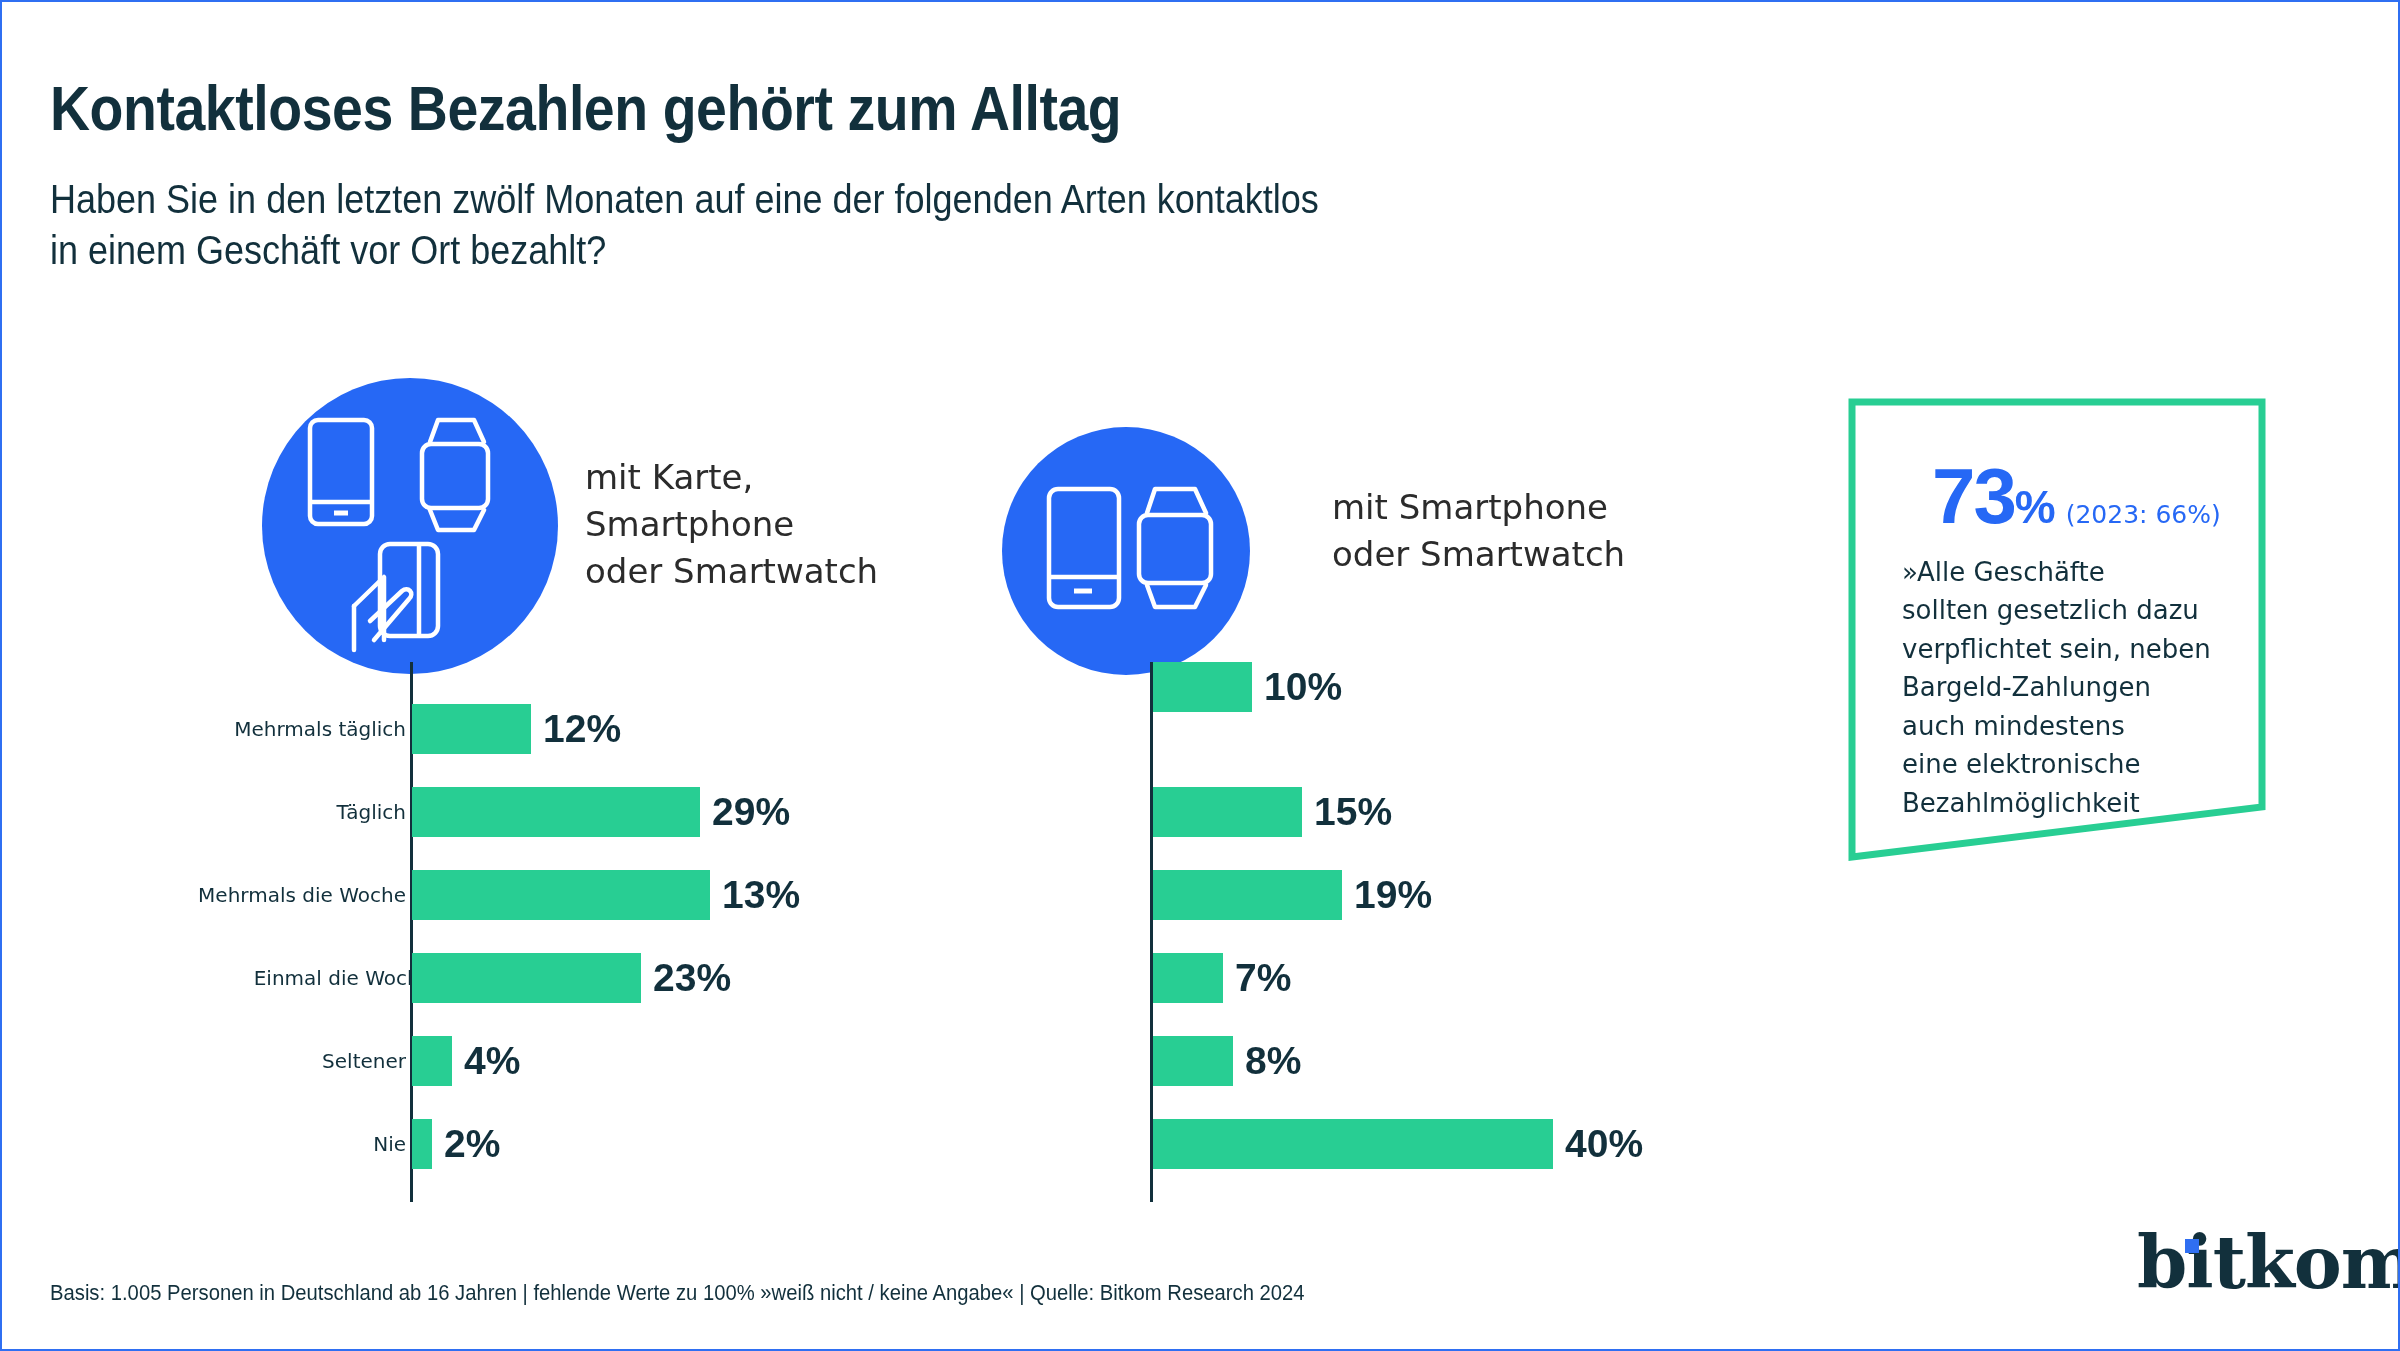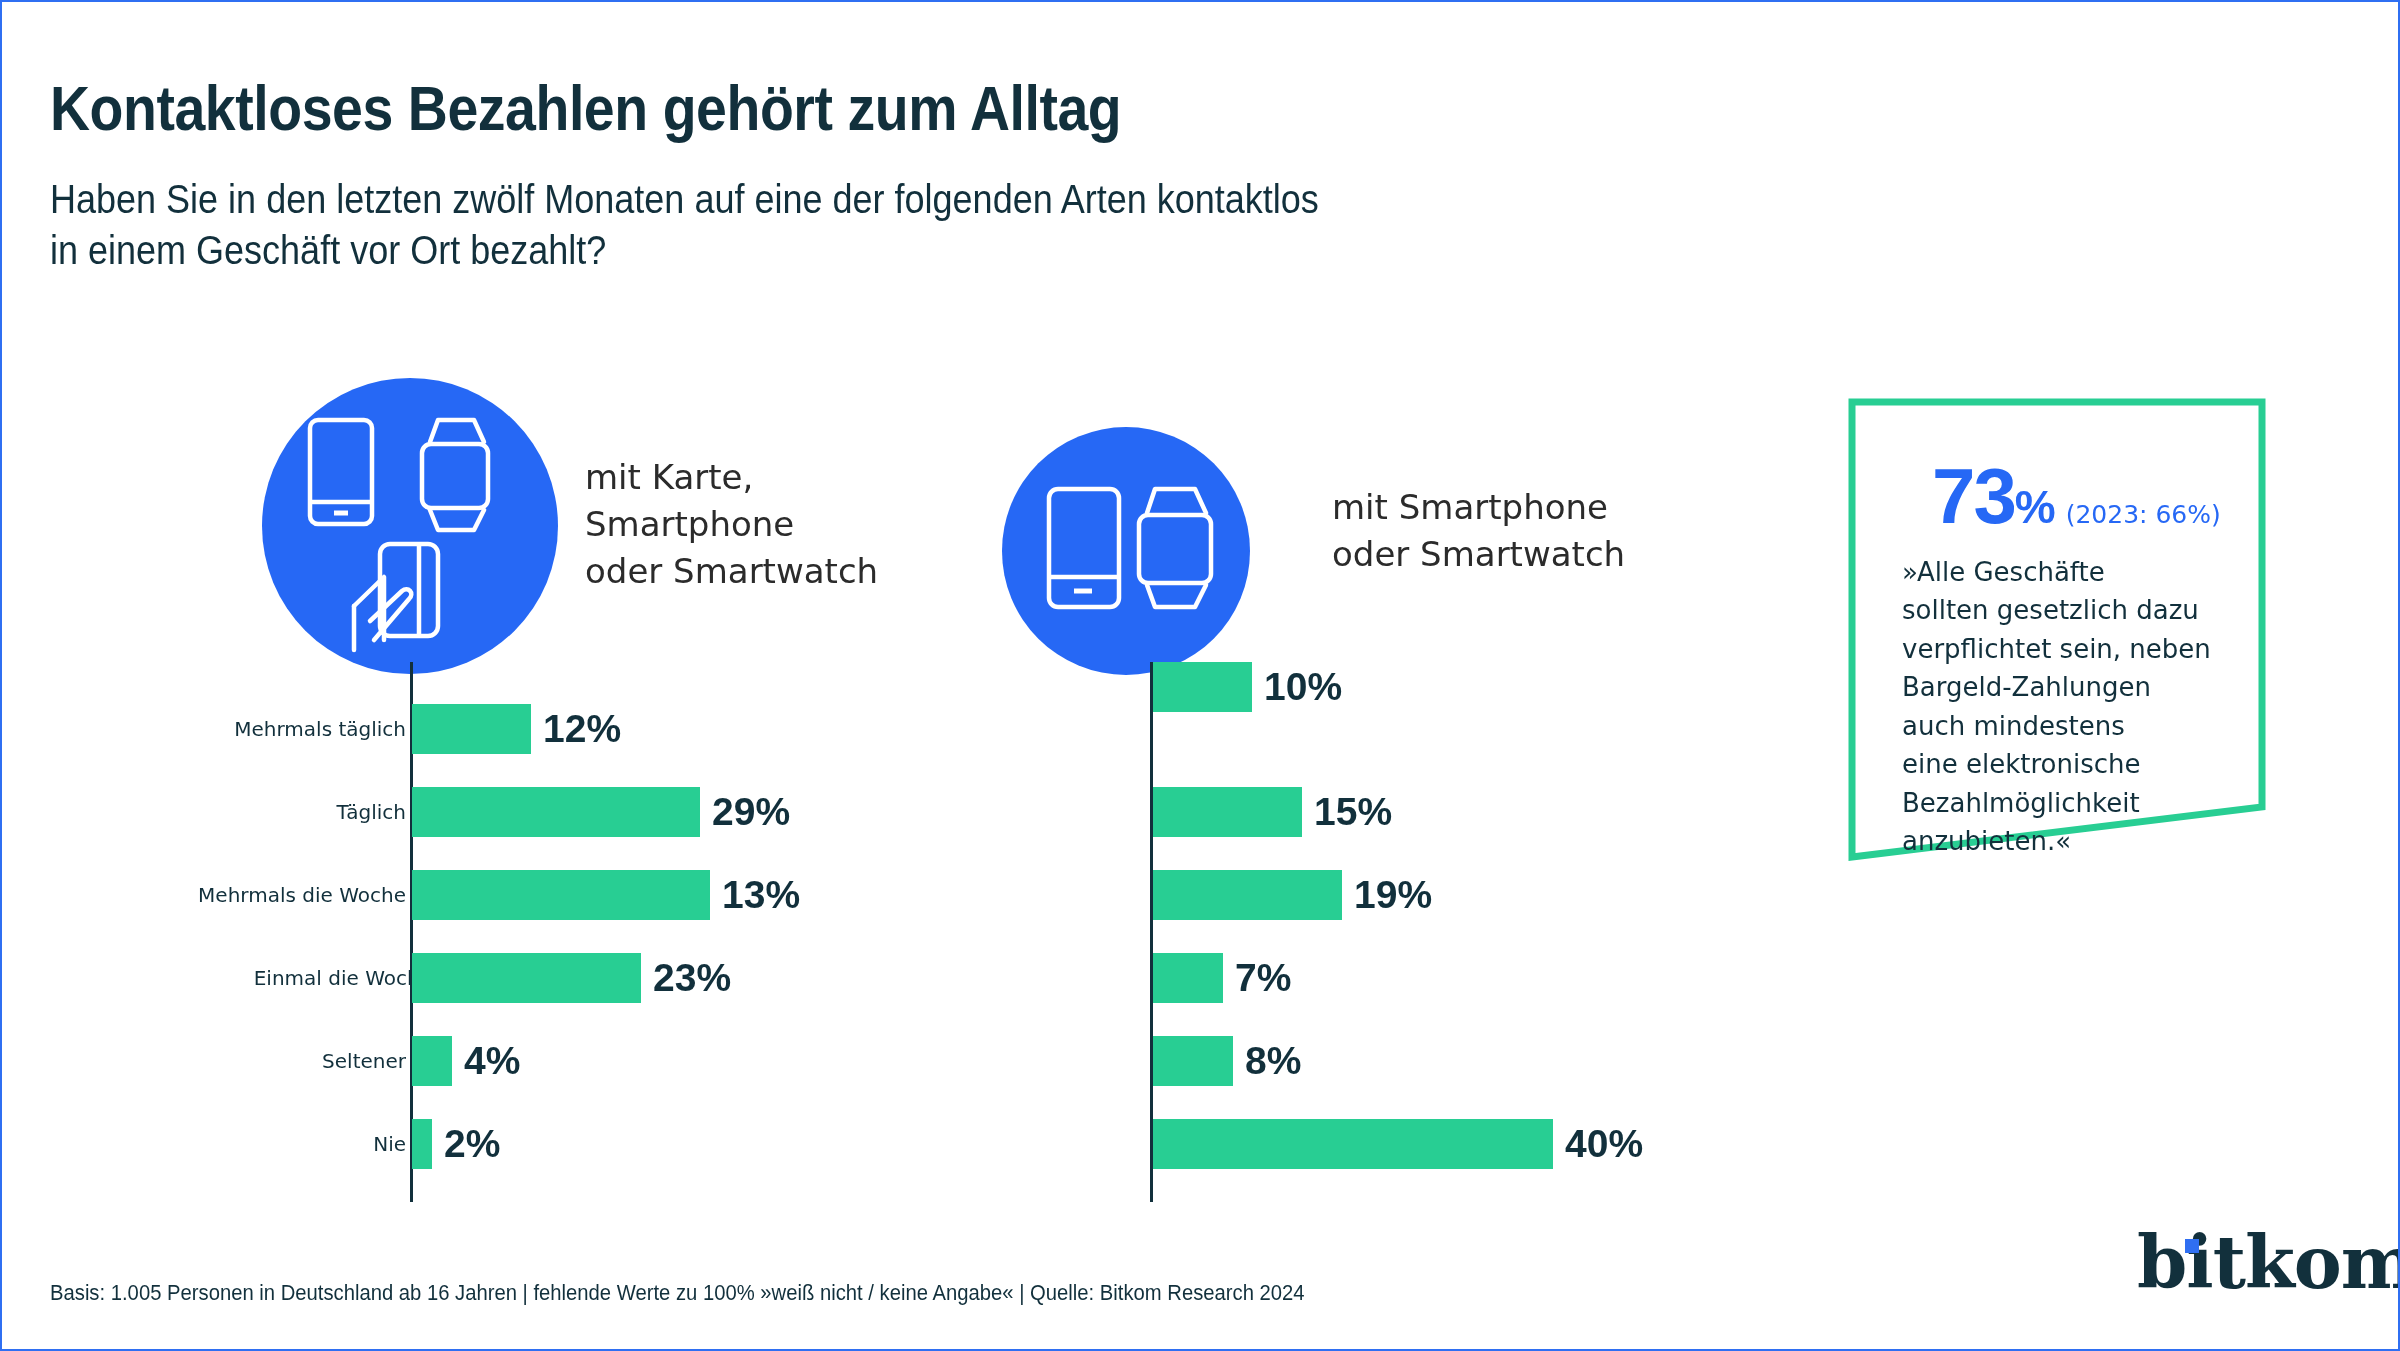--- a/index.html
+++ b/index.html
@@ -317,21 +317,20 @@
         <span class="n">73</span><span class="pct">%</span><span class="prev">(2023: 66%)</span>
       </div>
       <div class="quote-text">
         <span>»Alle Geschäfte</span>
         <span>sollten gesetzlich dazu</span>
         <span>verpflichtet sein, neben</span>
         <span>Bargeld-Zahlungen</span>
         <span>auch mindestens</span>
         <span>eine elektronische</span>
         <span>Bezahlmöglichkeit</span>
-        <span>anzubieten.«</span>
       </div>
     </div>
   </div>
 
   <div class="footer">Basis: 1.005 Personen in Deutschland ab 16 Jahren | fehlende Werte zu 100% »weiß nicht / keine Angabe« | Quelle: Bitkom Research 2024</div>
 
   <div id="logo">
     <div class="logo-word">bitkom</div>
     <div class="logo-dot"></div>
   </div>

